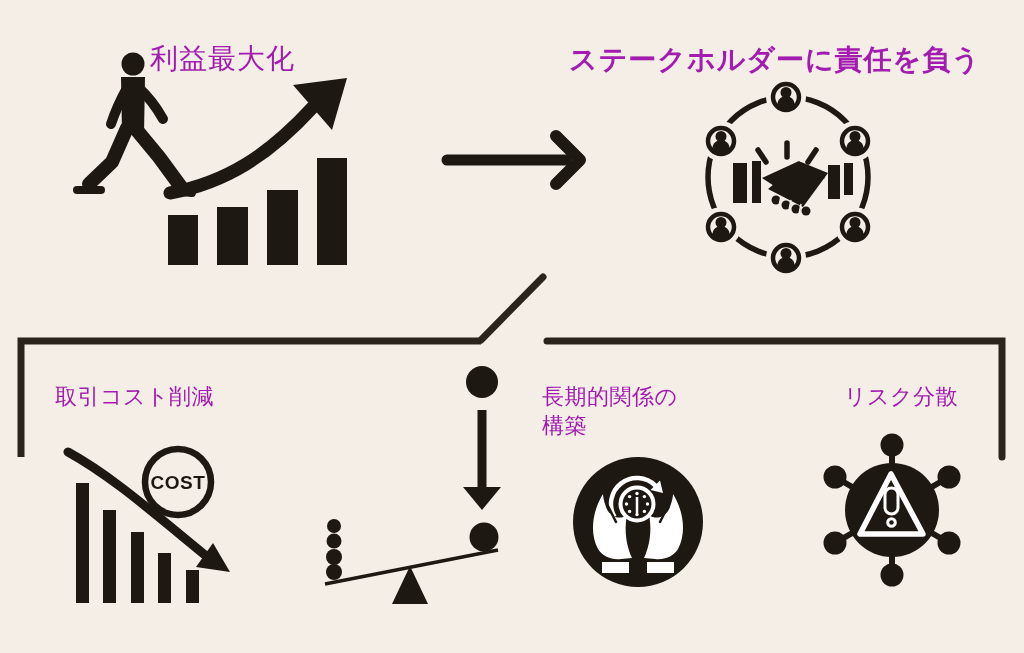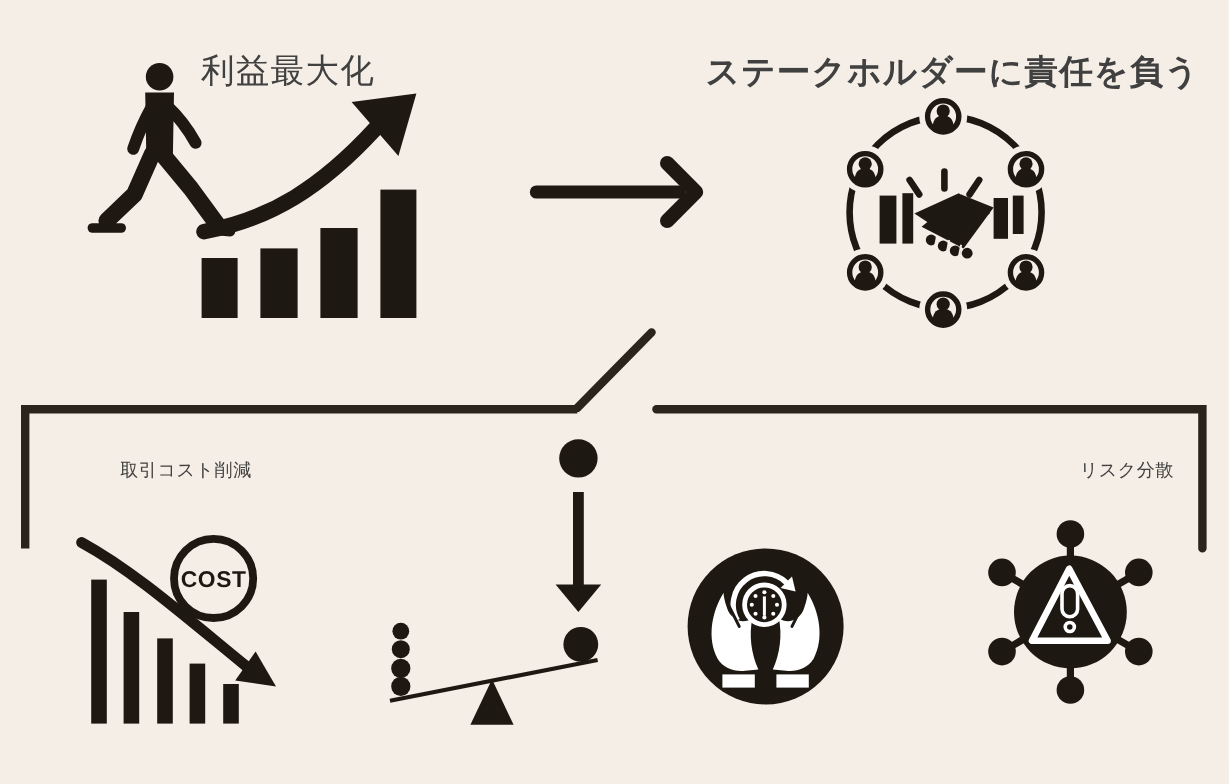--- a/index.html
+++ b/index.html
@@ -7,27 +7,26 @@
     position:relative;
     width:1024px;height:653px;
     background:#f5eee6;
     overflow:hidden;
     font-family:"Liberation Sans","DejaVu Sans",sans-serif;
     color:#241e16;
   }
   .stage svg{position:absolute;left:0;top:0;}
   .lbl{
     position:absolute;
-    text-align:center;
-    color:#404040;
+    color:#a21caf;
     white-space:pre-line;
     line-height:1.3;
   }
   .lbl-top{font-size:28px;letter-spacing:1px;}
-  .lbl-branch{font-size:15px;letter-spacing:0.5px;}
+  .lbl-branch{font-size:22px;letter-spacing:0.5px;}
   .cost-text{font:bold 19px "Liberation Sans","DejaVu Sans",sans-serif;letter-spacing:0.5px;}
 </style>
 </head>
 <body>
 
 <div class="stage">
 
   <svg width="1024" height="653" viewBox="0 0 1024 653">
     <defs>
 
@@ -179,15 +178,17 @@
     </g>
   </svg>
 
   <div class="lbl lbl-top" style="left:150px;top:41px;width:180px;">利益最大化</div>
 
   <div class="lbl lbl-top" style="left:569px;top:42px;width:450px;font-weight:bold;">ステークホルダーに責任を負う</div>
 
   <div class="lbl lbl-branch" style="left:55px;top:383px;width:200px;">取引コスト削減</div>
 
 
+  <div class="lbl lbl-branch" style="left:542px;top:383px;width:190px;">長期的関係の
+構築</div>
 
   <div class="lbl lbl-branch" style="left:844px;top:383px;width:190px;">リスク分散</div>
 </div>
 
 </body></html>

